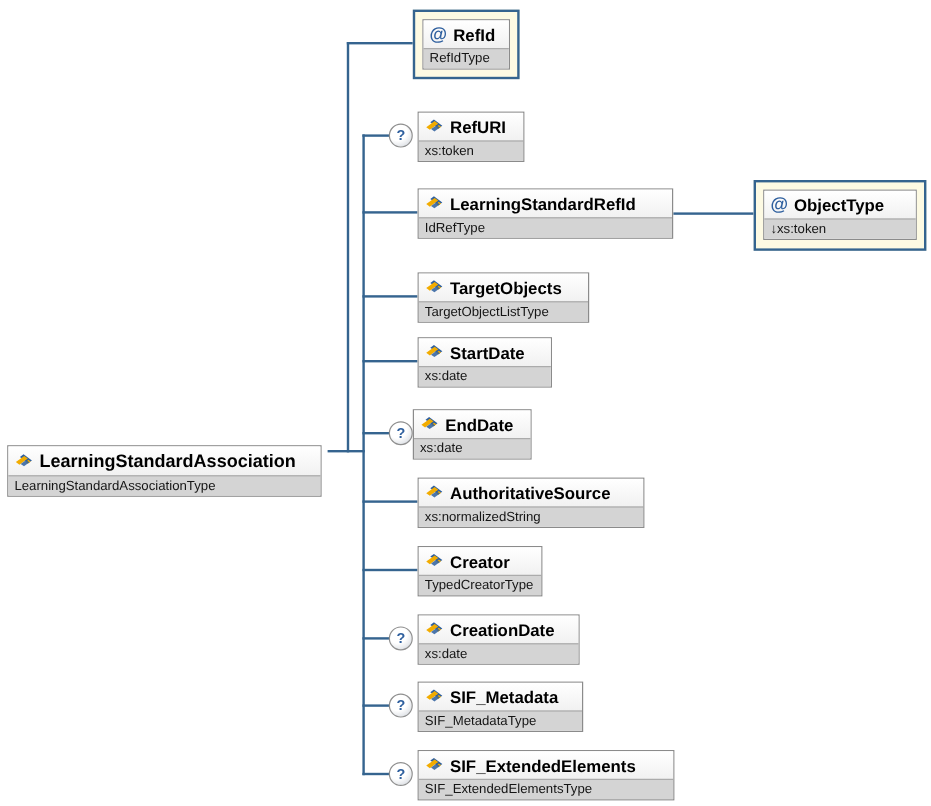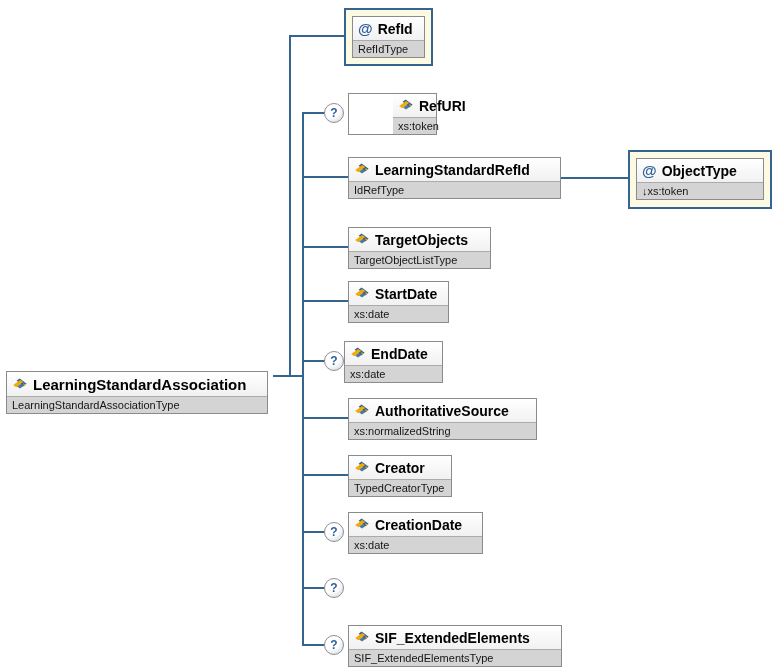--- a/index.html
+++ b/index.html
@@ -89,21 +89,21 @@
   <div class="attr-wrap" style="left:344px;top:8px;width:89px;height:58px;">
     <div class="node">
       <div class="node-title">
         <span class="at">@</span>
         <span class="node-name">RefId</span>
       </div>
       <div class="node-type">RefIdType</div>
     </div>
   </div>
 
-  <div class="node" style="left:348px;top:93px;width:89px;padding-left:44px;">
+  <div class="node" style="left:348px;top:93px;width:89px;">
     <div class="node-title">
       <svg class="el-icon" width="16" height="13" viewBox="0 0 16 13">
         <path d="M7.6 0.6 L14.6 5.7 L11.6 7.9 L4.6 2.8 Z" fill="#2e5f9e"></path>
         <path d="M1.2 7.0 L8.2 1.9 L11.2 4.1 L4.2 9.2 Z" fill="#f2ac00"></path>
         <path d="M11.6 5.2 L13.6 6.6 L11.2 8.4 L9.6 7.0 Z" fill="#f2ac00"></path>
         <path d="M5.2 8.6 L9.8 5.3 L12.6 7.3 L8.0 10.6 Z" fill="#2e5f9e" opacity="0.85"></path>
       </svg>
       <span class="node-name">RefURI</span>
     </div>
     <div class="node-type">xs:token</div>
@@ -128,21 +128,21 @@
         <path d="M7.6 0.6 L14.6 5.7 L11.6 7.9 L4.6 2.8 Z" fill="#2e5f9e"></path>
         <path d="M1.2 7.0 L8.2 1.9 L11.2 4.1 L4.2 9.2 Z" fill="#f2ac00"></path>
         <path d="M11.6 5.2 L13.6 6.6 L11.2 8.4 L9.6 7.0 Z" fill="#f2ac00"></path>
         <path d="M5.2 8.6 L9.8 5.3 L12.6 7.3 L8.0 10.6 Z" fill="#2e5f9e" opacity="0.85"></path>
       </svg>
       <span class="node-name">LearningStandardRefId</span>
     </div>
     <div class="node-type">IdRefType</div>
   </div>
 
-  <div class="node" style="left:348px;top:281px;width:101px;">
+  <div class="node" style="left:348px;top:281px;width:112px;">
     <div class="node-title">
       <svg class="el-icon" width="16" height="13" viewBox="0 0 16 13">
         <path d="M7.6 0.6 L14.6 5.7 L11.6 7.9 L4.6 2.8 Z" fill="#2e5f9e"></path>
         <path d="M1.2 7.0 L8.2 1.9 L11.2 4.1 L4.2 9.2 Z" fill="#f2ac00"></path>
         <path d="M11.6 5.2 L13.6 6.6 L11.2 8.4 L9.6 7.0 Z" fill="#f2ac00"></path>
         <path d="M5.2 8.6 L9.8 5.3 L12.6 7.3 L8.0 10.6 Z" fill="#2e5f9e" opacity="0.85"></path>
       </svg>
       <span class="node-name">StartDate</span>
     </div>
     <div class="node-type">xs:date</div>
@@ -193,20 +193,32 @@
         <path d="M7.6 0.6 L14.6 5.7 L11.6 7.9 L4.6 2.8 Z" fill="#2e5f9e"></path>
         <path d="M1.2 7.0 L8.2 1.9 L11.2 4.1 L4.2 9.2 Z" fill="#f2ac00"></path>
         <path d="M11.6 5.2 L13.6 6.6 L11.2 8.4 L9.6 7.0 Z" fill="#f2ac00"></path>
         <path d="M5.2 8.6 L9.8 5.3 L12.6 7.3 L8.0 10.6 Z" fill="#2e5f9e" opacity="0.85"></path>
       </svg>
       <span class="node-name">CreationDate</span>
     </div>
     <div class="node-type">xs:date</div>
   </div>
 
+  <div class="node" style="left:348px;top:568px;width:138px;">
+    <div class="node-title">
+      <svg class="el-icon" width="16" height="13" viewBox="0 0 16 13">
+        <path d="M7.6 0.6 L14.6 5.7 L11.6 7.9 L4.6 2.8 Z" fill="#2e5f9e"></path>
+        <path d="M1.2 7.0 L8.2 1.9 L11.2 4.1 L4.2 9.2 Z" fill="#f2ac00"></path>
+        <path d="M11.6 5.2 L13.6 6.6 L11.2 8.4 L9.6 7.0 Z" fill="#f2ac00"></path>
+        <path d="M5.2 8.6 L9.8 5.3 L12.6 7.3 L8.0 10.6 Z" fill="#2e5f9e" opacity="0.85"></path>
+      </svg>
+      <span class="node-name">SIF_Metadata</span>
+    </div>
+    <div class="node-type">SIF_MetadataType</div>
+  </div>
 
   <div class="node" style="left:348px;top:625px;width:214px;">
     <div class="node-title">
       <svg class="el-icon" width="16" height="13" viewBox="0 0 16 13">
         <path d="M7.6 0.6 L14.6 5.7 L11.6 7.9 L4.6 2.8 Z" fill="#2e5f9e"></path>
         <path d="M1.2 7.0 L8.2 1.9 L11.2 4.1 L4.2 9.2 Z" fill="#f2ac00"></path>
         <path d="M11.6 5.2 L13.6 6.6 L11.2 8.4 L9.6 7.0 Z" fill="#f2ac00"></path>
         <path d="M5.2 8.6 L9.8 5.3 L12.6 7.3 L8.0 10.6 Z" fill="#2e5f9e" opacity="0.85"></path>
       </svg>
       <span class="node-name">SIF_ExtendedElements</span>

